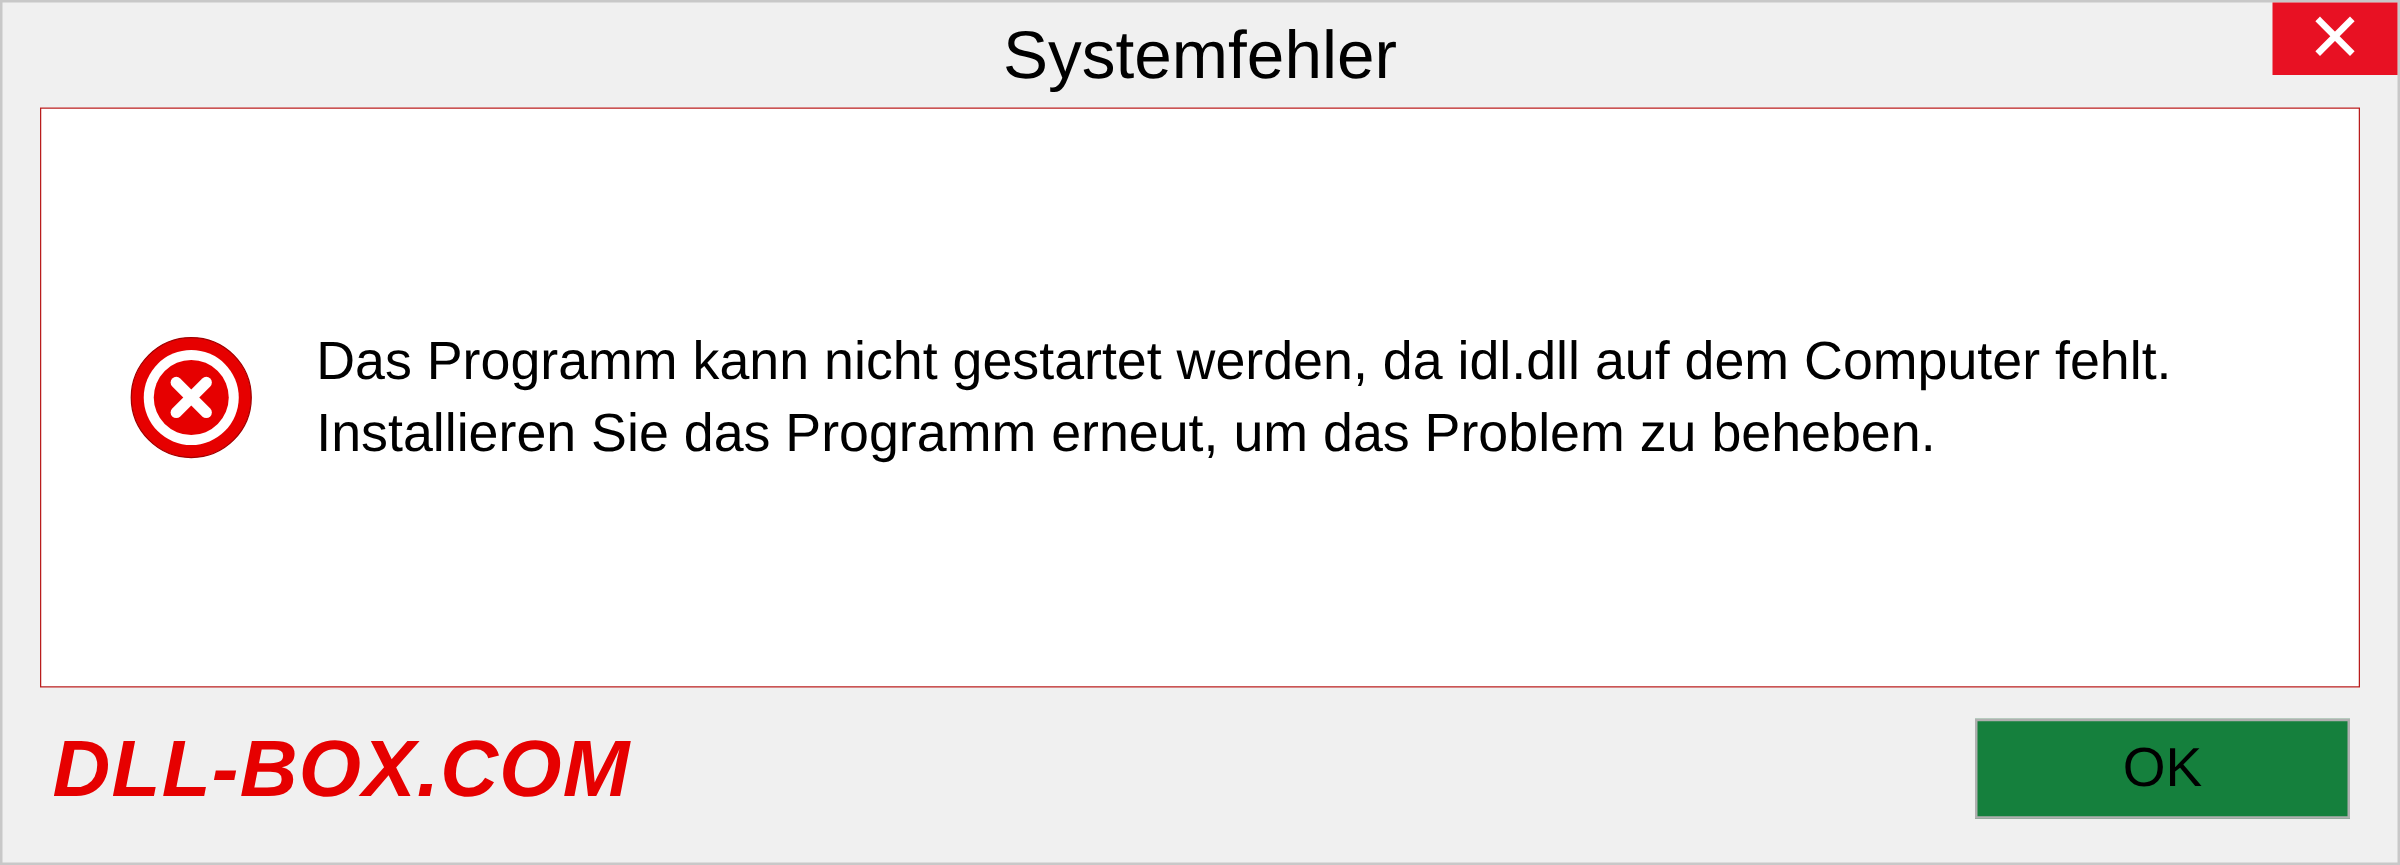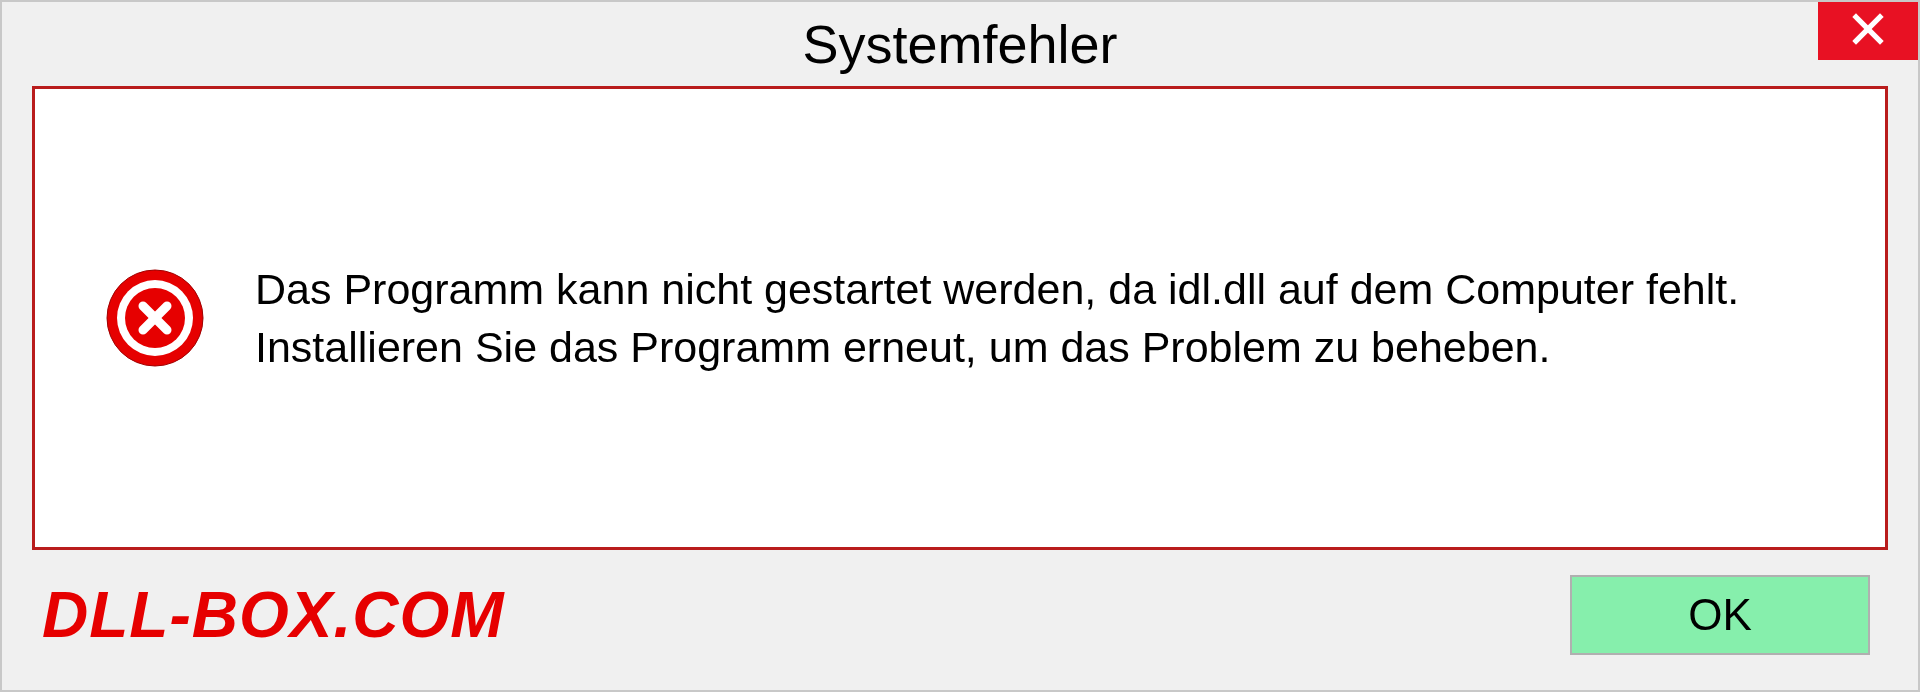--- a/index.html
+++ b/index.html
@@ -48,21 +48,21 @@
       justify-content: center;
       cursor: pointer;
     }
     .close-btn svg {
       width: 36px;
       height: 36px;
     }
     .body-panel {
       margin: 0 30px;
       background: #ffffff;
-      border: 3px solid #b91c1c;
+      border: 1px solid #b91c1c;
       flex: 1;
       display: flex;
       align-items: center;
       padding: 50px 70px;
       gap: 50px;
     }
     .error-icon {
       flex-shrink: 0;
       width: 100px;
       height: 100px;
@@ -76,35 +76,35 @@
     }
     .message {
       font-size: 43px;
       line-height: 1.35;
       color: #000;
     }
     .footer {
       display: flex;
       justify-content: space-between;
       align-items: center;
-      padding: 20px 48px 30px 40px;
+      padding: 20px 38px 30px 40px;
       height: 140px;
     }
     .watermark {
       font-family: "Arial Black", Arial, sans-serif;
       font-size: 64px;
       font-weight: 900;
       font-style: italic;
       color: #e60000;
       letter-spacing: 1px;
     }
     .ok-btn {
       width: 300px;
       height: 80px;
-      background: #86efac;
+      background: #15803d;
       border: 2px solid #b0b0b0;
       font-size: 44px;
       color: #000;
       cursor: pointer;
       display: flex;
       align-items: center;
       justify-content: center;
     }
   </style>
 </head>

